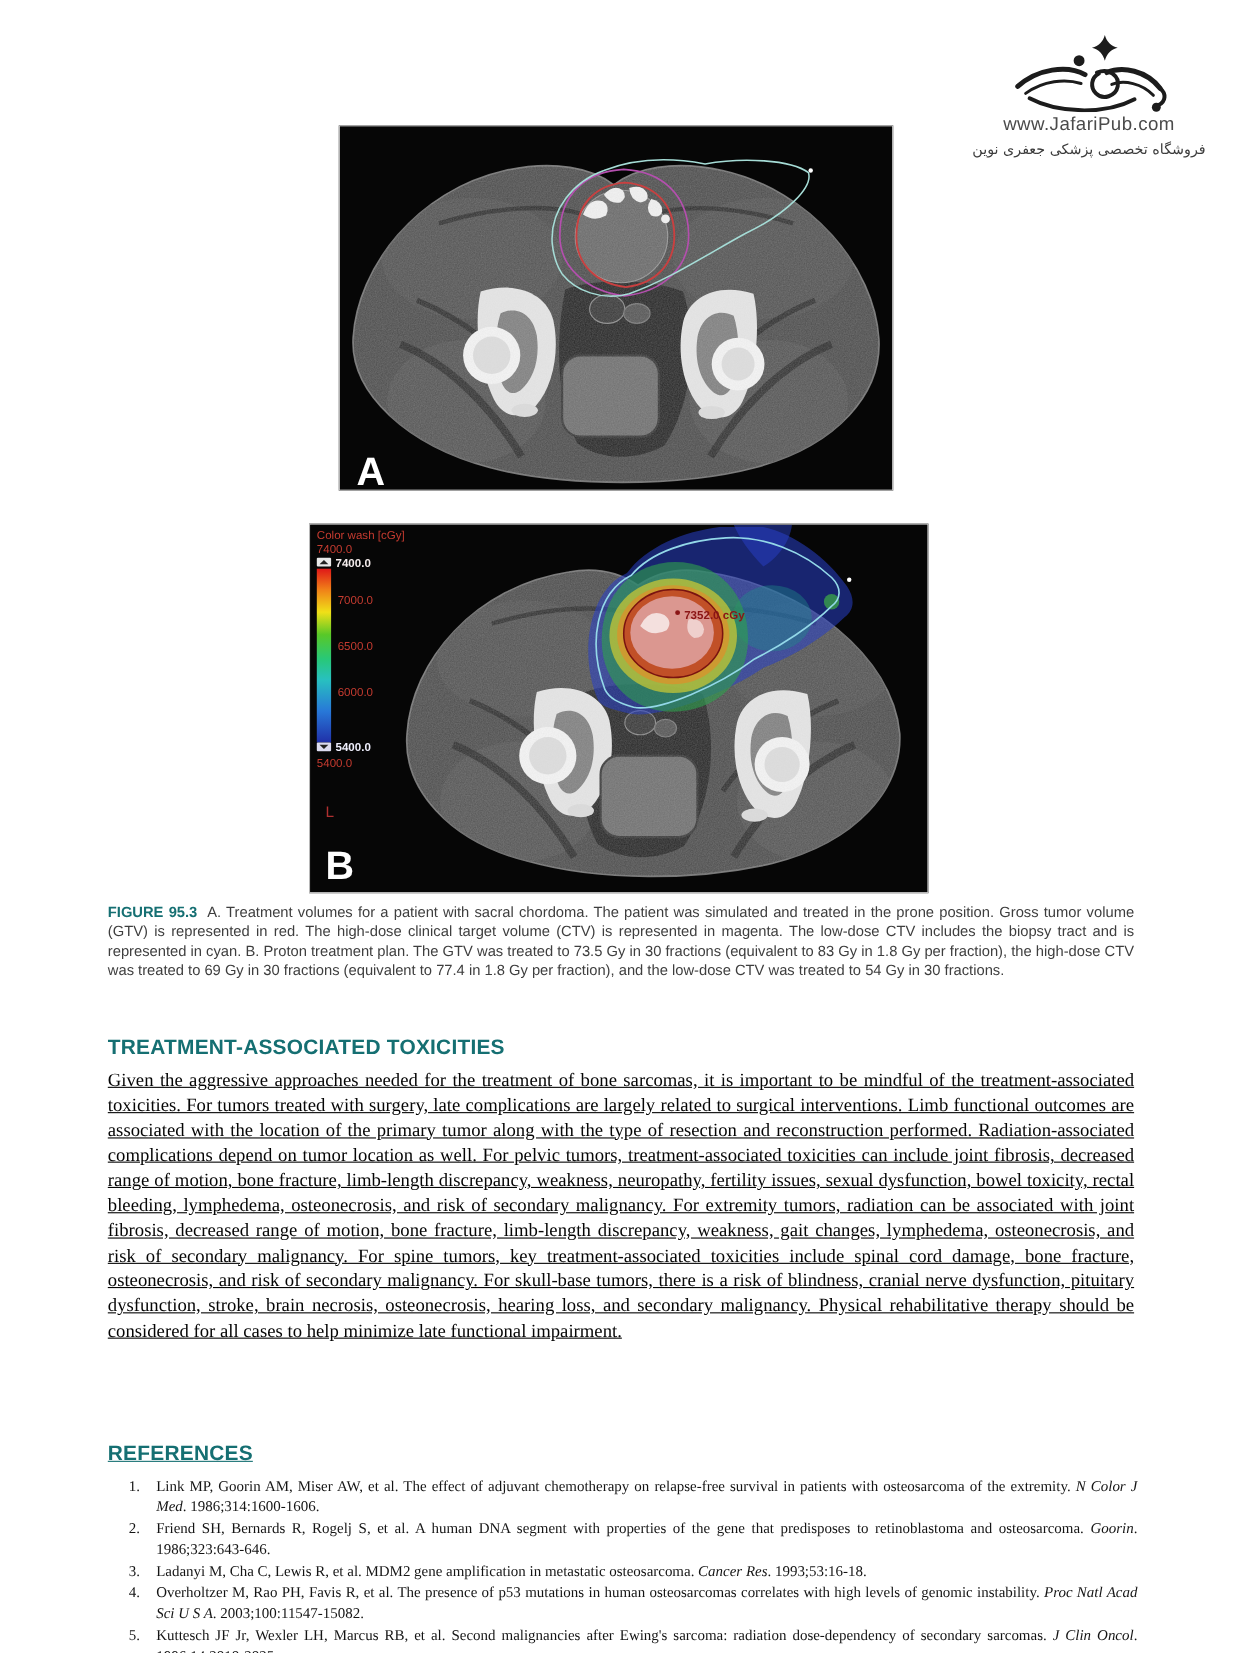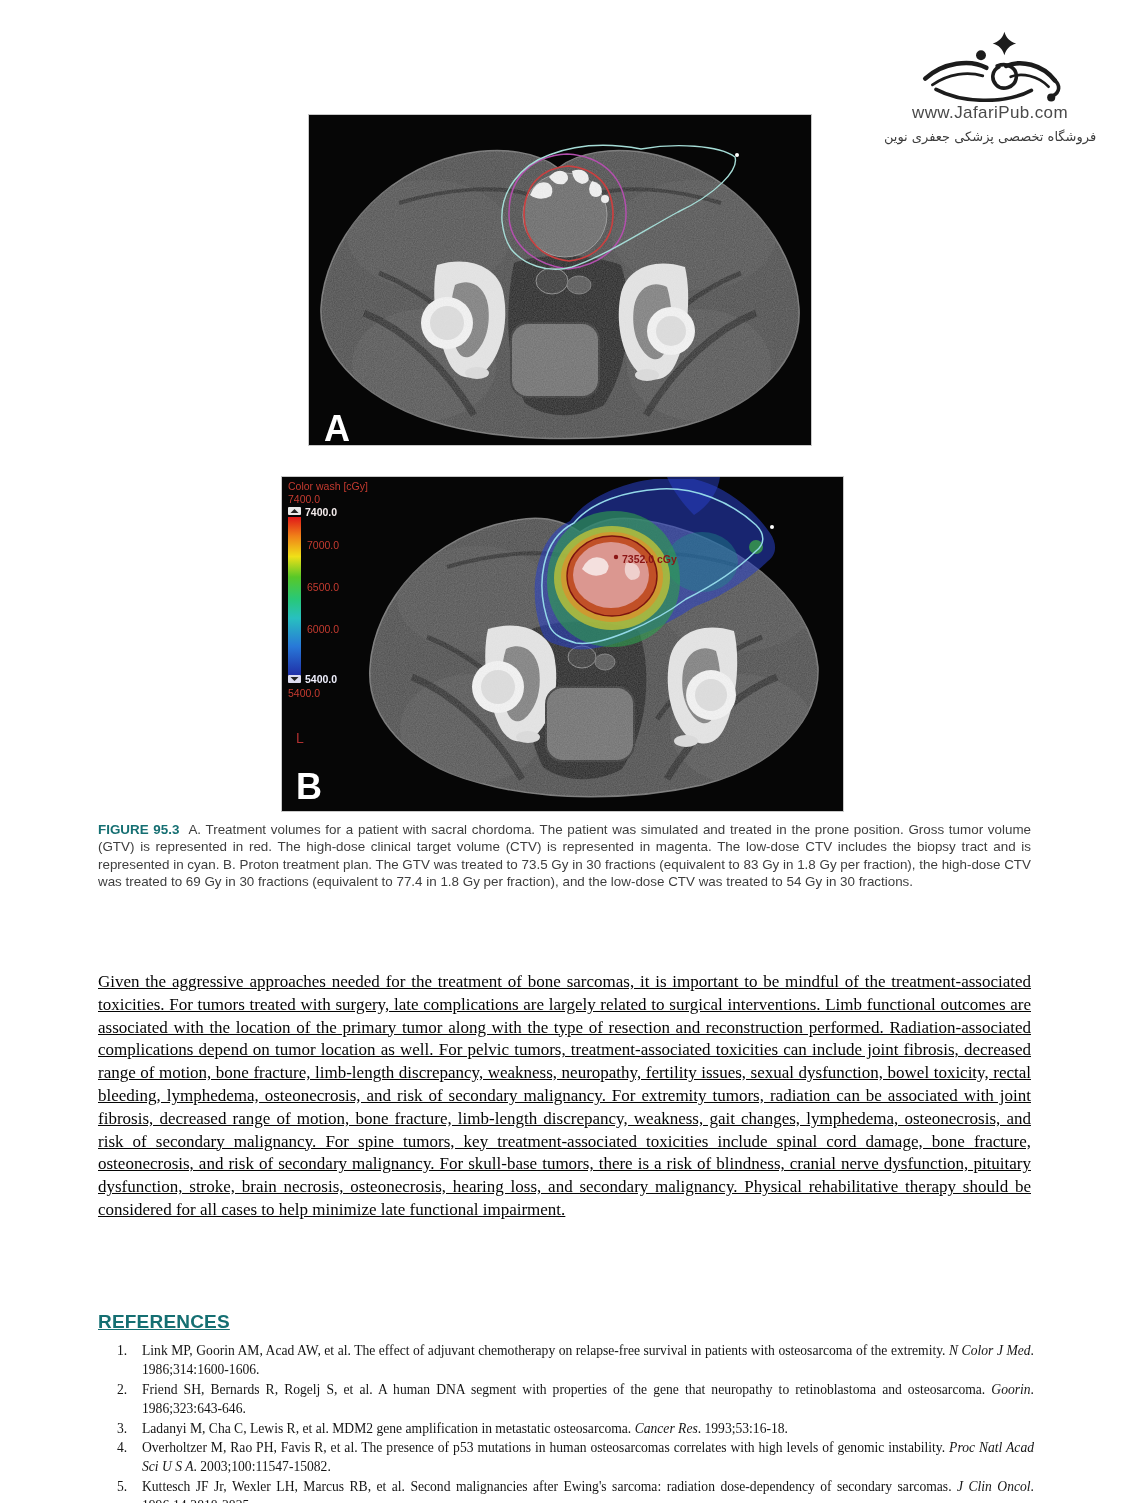--- a/index.html
+++ b/index.html
@@ -218,24 +218,25 @@
         <text x="23" y="206" font-size="10.5" font-weight="bold" fill="#eeeefc">5400.0</text>
         <text x="6" y="220" font-size="10.5" fill="#c53b30">5400.0</text>
       </g>
       <text x="14" y="266" font-size="14" fill="#b03030">L</text>
       <text x="14" y="322" font-size="36" font-weight="bold" fill="#ffffff">B</text>
     </svg>
   </figure>
 
   <p class="caption"><span class="cap-label">FIGURE 95.3</span><span>A. Treatment volumes for a patient with sacral chordoma. The patient was simulated and treated in the prone position. Gross tumor volume (GTV) is represented in red. The high-dose clinical target volume (CTV) is represented in magenta. The low-dose CTV includes the biopsy tract and is represented in cyan. B. Proton treatment plan. The GTV was treated to 73.5 Gy in 30 fractions (equivalent to 83 Gy in 1.8 Gy per fraction), the high-dose CTV was treated to 69 Gy in 30 fractions (equivalent to 77.4 in 1.8 Gy per fraction), and the low-dose CTV was treated to 54 Gy in 30 fractions.</span></p>
 
+  <h2 class="sec-head" id="head-tox">TREATMENT-ASSOCIATED TOXICITIES</h2>
   <p class="body-text">Given the aggressive approaches needed for the treatment of bone sarcomas, it is important to be mindful of the treatment-associated toxicities. For tumors treated with surgery, late complications are largely related to surgical interventions. Limb functional outcomes are associated with the location of the primary tumor along with the type of resection and reconstruction performed. Radiation-associated complications depend on tumor location as well. For pelvic tumors, treatment-associated toxicities can include joint fibrosis, decreased range of motion, bone fracture, limb-length discrepancy, weakness, neuropathy, fertility issues, sexual dysfunction, bowel toxicity, rectal bleeding, lymphedema, osteonecrosis, and risk of secondary malignancy. For extremity tumors, radiation can be associated with joint fibrosis, decreased range of motion, bone fracture, limb-length discrepancy, weakness, gait changes, lymphedema, osteonecrosis, and risk of secondary malignancy. For spine tumors, key treatment-associated toxicities include spinal cord damage, bone fracture, osteonecrosis, and risk of secondary malignancy. For skull-base tumors, there is a risk of blindness, cranial nerve dysfunction, pituitary dysfunction, stroke, brain necrosis, osteonecrosis, hearing loss, and secondary malignancy. Physical rehabilitative therapy should be considered for all cases to help minimize late functional impairment.</p>
 
   <h2 class="sec-head" id="head-ref">REFERENCES</h2>
   <ol class="refs">
-    <li><span class="ref-num">1.</span><span>Link MP, Goorin AM, Acad AW, et al. The effect of adjuvant chemotherapy on relapse-free survival in patients with osteosarcoma of the extremity. </span><i class="jr">N Color J Med</i><span>. 1986;314:1600-1606.</span></li>
-    <li><span class="ref-num">2.</span><span>Friend SH, Bernards R, Rogelj S, et al. A human DNA segment with properties of the gene that neuropathy to retinoblastoma and osteosarcoma. </span><i class="jr">Goorin</i><span>. 1986;323:643-646.</span></li>
+    <li><span class="ref-num">1.</span><span>Link MP, Goorin AM, Miser AW, et al. The effect of adjuvant chemotherapy on relapse-free survival in patients with osteosarcoma of the extremity. </span><i class="jr">N Color J Med</i><span>. 1986;314:1600-1606.</span></li>
+    <li><span class="ref-num">2.</span><span>Friend SH, Bernards R, Rogelj S, et al. A human DNA segment with properties of the gene that predisposes to retinoblastoma and osteosarcoma. </span><i class="jr">Goorin</i><span>. 1986;323:643-646.</span></li>
     <li><span class="ref-num">3.</span><span>Ladanyi M, Cha C, Lewis R, et al. MDM2 gene amplification in metastatic osteosarcoma. </span><i class="jr">Cancer Res</i><span>. 1993;53:16-18.</span></li>
     <li><span class="ref-num">4.</span><span>Overholtzer M, Rao PH, Favis R, et al. The presence of p53 mutations in human osteosarcomas correlates with high levels of genomic instability. </span><i class="jr">Proc Natl Acad Sci U S A</i><span>. 2003;100:11547-15082.</span></li>
     <li><span class="ref-num">5.</span><span>Kuttesch JF Jr, Wexler LH, Marcus RB, et al. Second malignancies after Ewing's sarcoma: radiation dose-dependency of secondary sarcomas. </span><i class="jr">J Clin Oncol</i><span>. 1996;14:2818-2825.</span></li>
   </ol>
 
 </div>
 
 </body></html>

